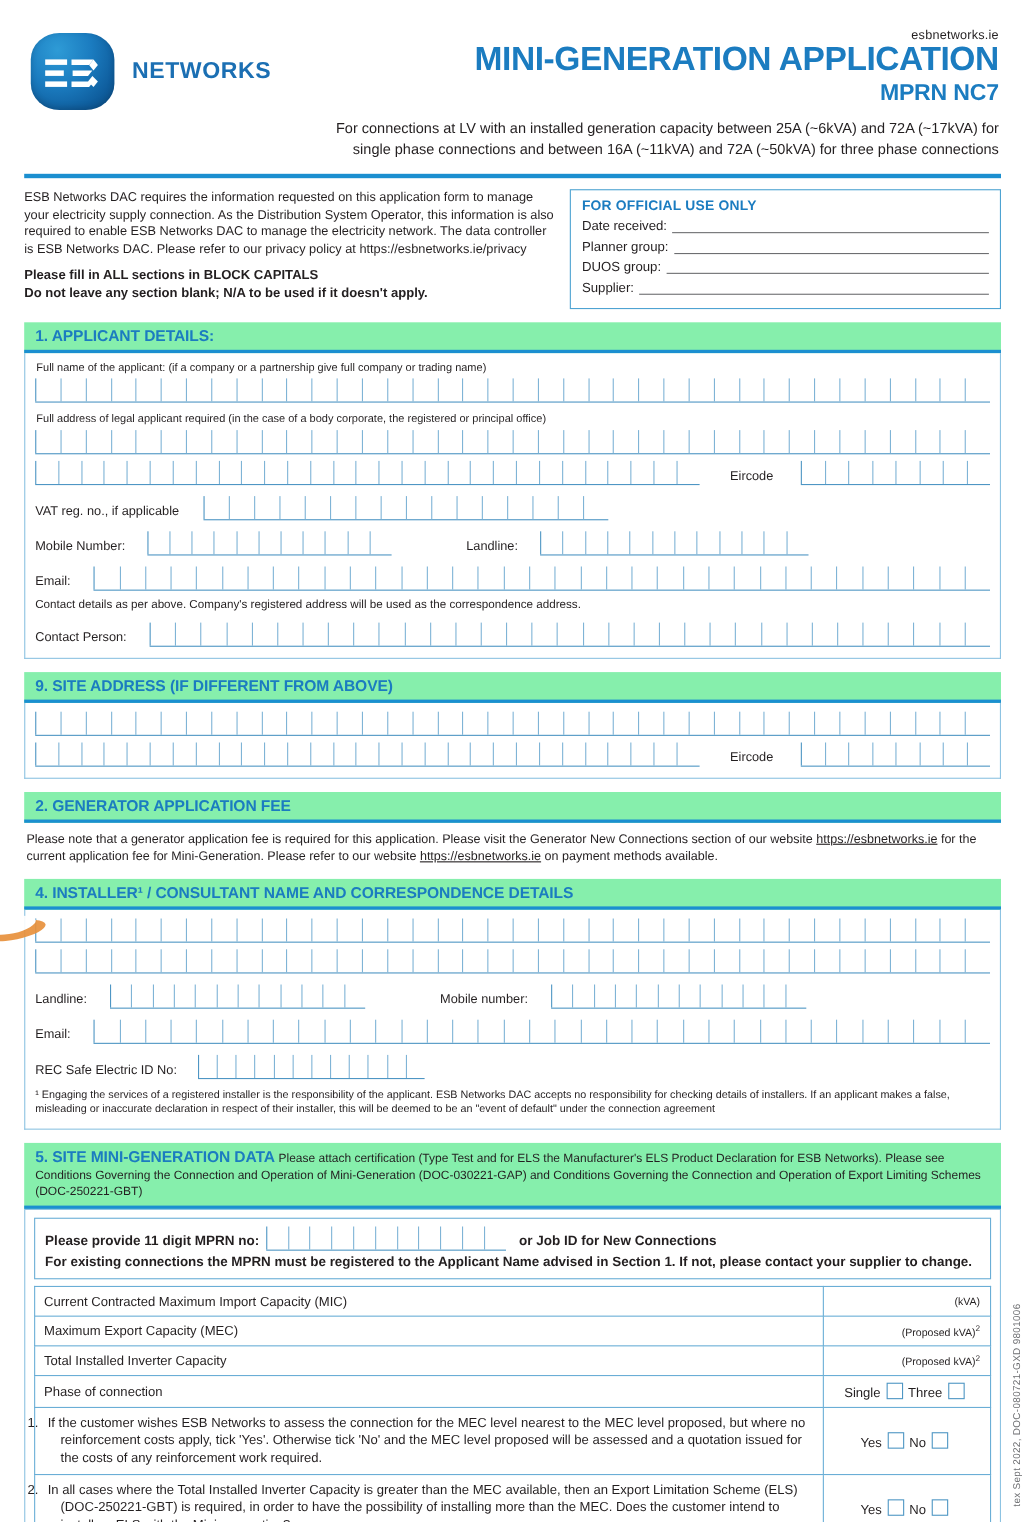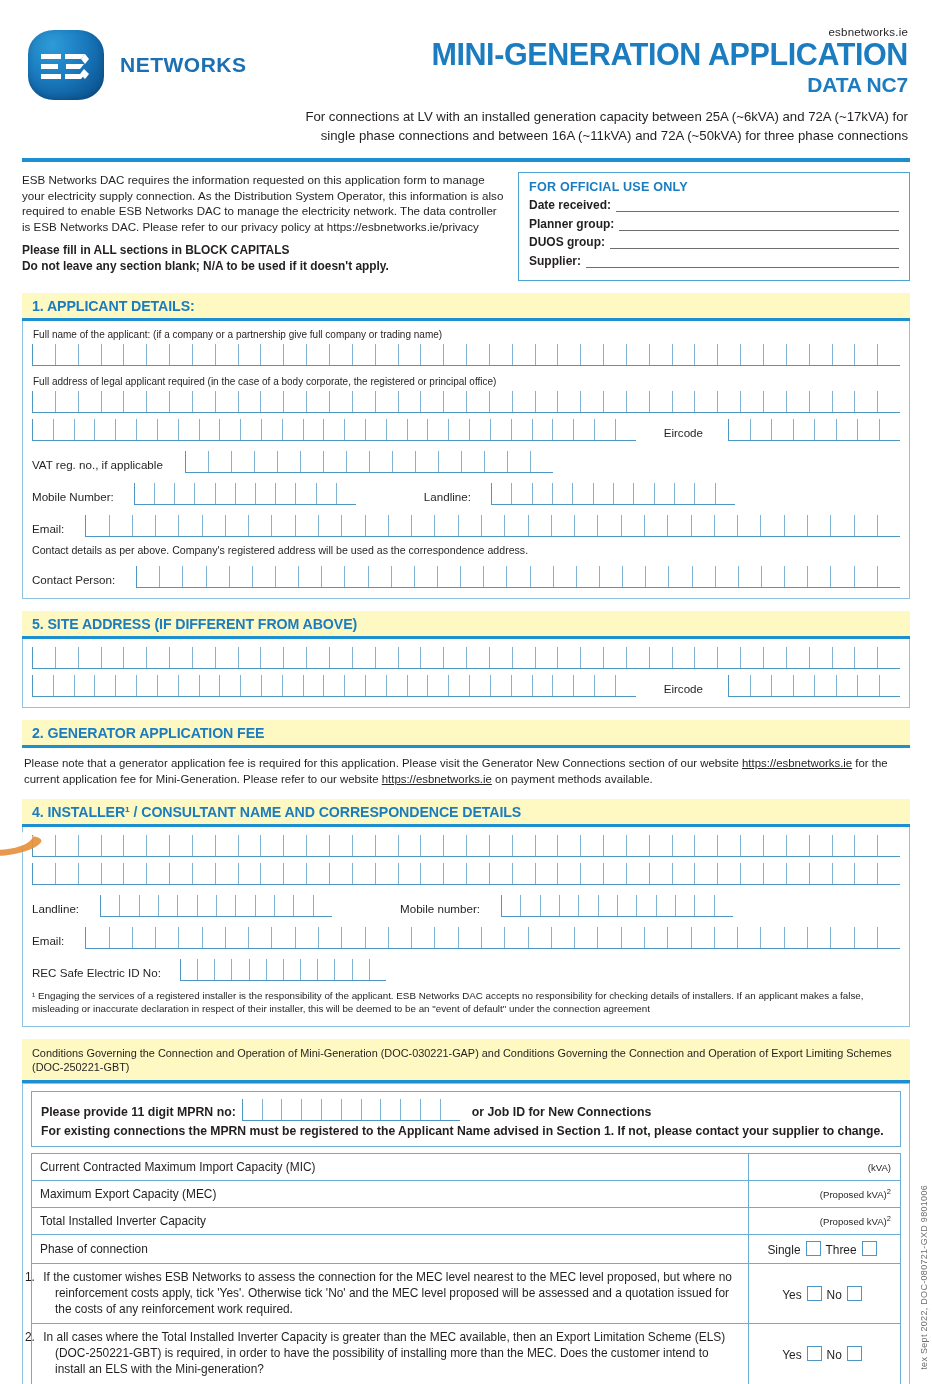--- a/index.html
+++ b/index.html
@@ -29,25 +29,25 @@
   .rule-top{height:4px;background:#1b8fd0;margin:6px 22px 0 22px;}
 
   
   .intro-row{display:flex;gap:14px;padding:10px 22px 0 22px;box-sizing:border-box;}
   .intro-text{width:482px;font-size:11.6px;line-height:1.35;color:#231f20;}
   .intro-text p{margin:0;}
   .intro-bold{font-weight:bold;font-size:11.9px;line-height:1.34;margin-top:8px;}
   .official{flex:1;border:1.3px solid #4ea3d2;padding:7px 10px 8px 10px;box-sizing:border-box;}
   .official-title{font-size:12.6px;font-weight:bold;color:#1b7cc0;margin-bottom:4px;letter-spacing:.2px;}
   .official-line{display:flex;align-items:flex-end;font-size:12px;margin-bottom:4.5px;}
-  .official-line .lbl{white-space:nowrap;font-weight:bold;}
+  .official-line .lbl{white-space:nowrap;}
   .official-line .fill{flex:1;border-bottom:1px solid #6d6e71;height:13px;margin-left:5px;}
 
   
-  .sec-band{background:#fef9c3;padding:5px 10px 4px 10px;box-sizing:border-box;
+  .sec-band{background:#86efac;padding:5px 10px 4px 10px;box-sizing:border-box;
     border-bottom:3px solid #1b8fd0;margin:0 22px;}
   .sec-band h2{margin:0;font-size:14.2px;font-weight:bold;color:#1b7cc0;letter-spacing:-.1px;}
   .sec-band.tall{padding-bottom:6px;}
   .sec-inline-note{font-weight:normal;color:#231f20;font-size:10.9px;letter-spacing:0;}
   .sec-note-body{font-size:10.9px;line-height:1.32;color:#231f20;margin-top:2px;}
 
   .sec-body{border:1.3px solid #8dc3e2;border-top:none;margin:0 22px;
     padding:8px 9px 10px 9px;box-sizing:border-box;}
   .sec-gap{height:12px;}
 
@@ -123,21 +123,21 @@
             <path d="M43 17 L48 22 L44 27 L39 22 Z"></path>
           </g>
         </svg>
       </div>
       <div class="logo-word">NETWORKS</div>
     </div>
 
     <div class="hdr-right">
       <div class="site-url">esbnetworks.ie</div>
       <div class="title-main">MINI-GENERATION APPLICATION</div>
-      <div class="title-sub">DATA NC7</div>
+      <div class="title-sub">MPRN NC7</div>
       <div class="title-desc">For connections at LV with an installed generation capacity between 25A (~6kVA) and 72A (~17kVA) for single phase connections and between 16A (~11kVA) and  72A (~50kVA) for three phase connections</div>
     </div>
   </div>
 
   <div class="rule-top"></div>
 
   <div class="intro-row">
     <div class="intro-text">
       <p>ESB Networks DAC requires the information requested on this application form to manage your electricity supply connection. As the Distribution System Operator, this information is also required to enable ESB Networks DAC to manage the electricity network. The data controller is ESB Networks DAC. Please refer to our privacy policy at https://esbnetworks.ie/privacy</p>
       <div class="intro-bold">
@@ -436,21 +436,21 @@
           <i></i>
           <i></i>
           <i></i>
         </div>
     </div>
   </div>
 
   <div class="sec-gap"></div>
 
   <div class="sec-band">
-    <h2>5. SITE ADDRESS (IF DIFFERENT FROM ABOVE)</h2>
+    <h2>9. SITE ADDRESS (IF DIFFERENT FROM ABOVE)</h2>
   </div>
   <div class="sec-body">
     <div class="comb">
         <i></i>
         <i></i>
         <i></i>
         <i></i>
         <i></i>
         <i></i>
         <i></i>
@@ -718,20 +718,21 @@
           <i></i>
         </div>
     </div>
 
     <div class="footnote">¹ Engaging the services of a registered installer is the responsibility of the applicant. ESB Networks DAC accepts no responsibility for checking details of installers. If an applicant makes a false, misleading or inaccurate declaration in respect of their installer, this will be deemed to be an "event of default" under the connection agreement</div>
   </div>
 
   <div class="sec-gap"></div>
 
   <div class="sec-band tall">
+    <h2><span>5. SITE MINI-GENERATION DATA</span> <span class="sec-inline-note">Please attach certification (Type Test  and for ELS the Manufacturer's ELS Product Declaration for ESB Networks). Please see</span></h2>
     <div class="sec-note-body">Conditions Governing the Connection and Operation of Mini-Generation (DOC-030221-GAP)  and Conditions Governing the Connection and Operation of Export Limiting Schemes (DOC-250221-GBT)</div>
   </div>
 
   <div class="tbl-outer">
     <div class="mprn-box">
       <div class="mprn-row1">
         <span class="lbl">Please provide 11 digit MPRN no:</span>
         <div class="comb" style="flex:0 0 218px;margin-left:6px;">
             <i></i>
             <i></i>

